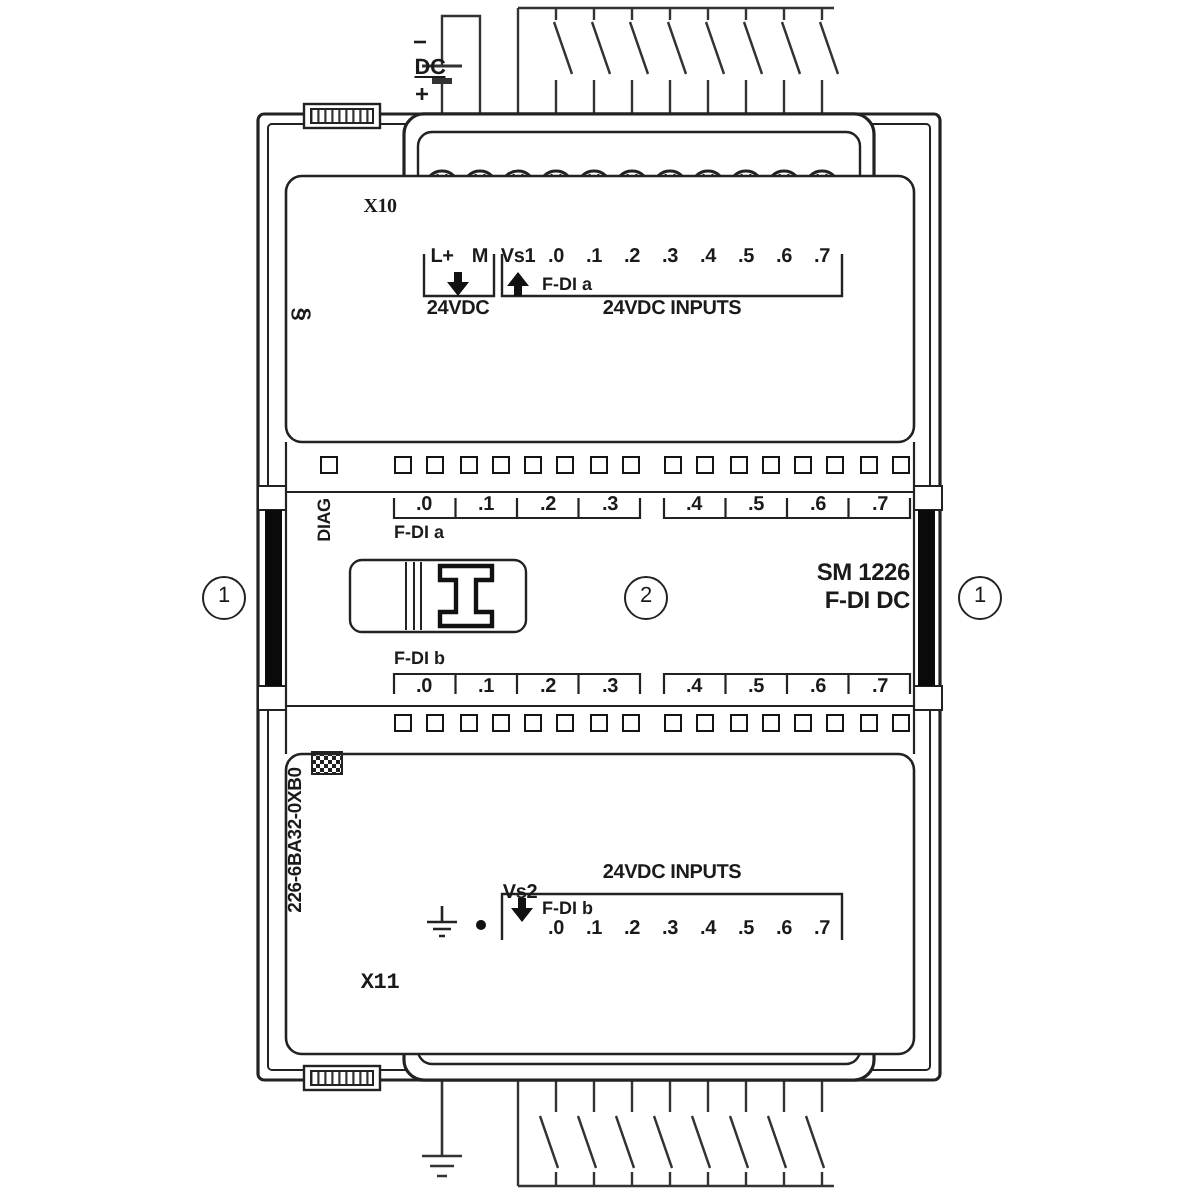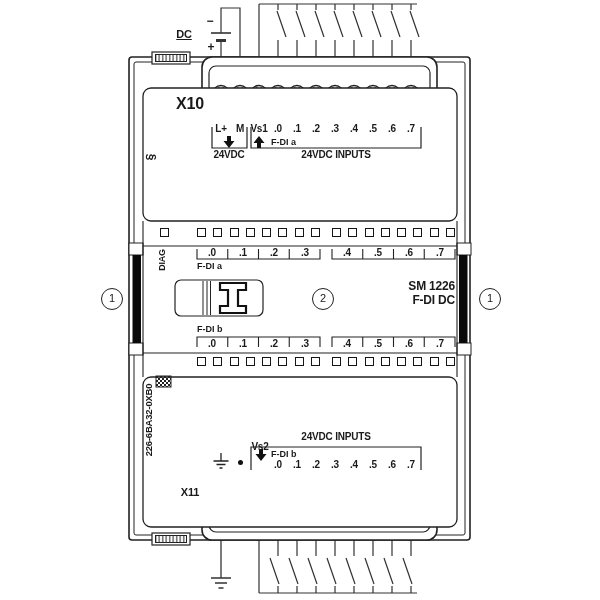--- a/index.html
+++ b/index.html
@@ -162,25 +162,25 @@
 
   <rect x="156" y="376" width="15" height="11" fill="url(#chk)" stroke="#222" stroke-width="1"></rect>
 
   <path d="M251,470V447H421V470" stroke="#222" stroke-width="1.2" fill="none"></path>
   <path d="M259,449V454H255.5L261,461L266.5,454H263V449Z" fill="#111"></path>
   <g stroke="#222" stroke-width="1.3" fill="none">
     <path d="M221,453V461 M213.5,461H228.5 M216.5,464.5H225.5 M219.5,468H222.5"></path>
   </g>
 </svg>
 
-<div class="lbl" style="left:184px;top:29px;font-size:11px;text-decoration:underline;">DC</div>
+<div class="lbl" style="left:215px;top:29px;font-size:11px;text-decoration:underline;">DC</div>
 <div class="sign" style="left:210px;top:15px;">−</div>
 <div class="sign" style="left:211px;top:41px;">+</div>
 
-<div class="lbl" style="left:190px;top:99px;font-size:16px;">X10</div>
+<div class="lbl" style="left:190px;top:99px;font-size:10px;font-family:Liberation Serif, serif;">X10</div>
 
 <div class="lbl" style="left:221px;top:124px;">L+</div>
 <div class="lbl" style="left:240px;top:124px;">M</div>
 <div class="lbl" style="left:259px;top:124px;">Vs1</div>
 <div class="lbl" style="left:278px;top:124px;">.0</div>
 <div class="lbl" style="left:297px;top:124px;">.1</div>
 <div class="lbl" style="left:316px;top:124px;">.2</div>
 <div class="lbl" style="left:335px;top:124px;">.3</div>
 <div class="lbl" style="left:354px;top:124px;">.4</div>
 <div class="lbl" style="left:373px;top:124px;">.5</div>
@@ -271,15 +271,15 @@
 <div class="lbl" style="left:260px;top:442px;">Vs2</div>
 <div class="lbl" style="left:278px;top:460px;">.0</div>
 <div class="lbl" style="left:297px;top:460px;">.1</div>
 <div class="lbl" style="left:316px;top:460px;">.2</div>
 <div class="lbl" style="left:335px;top:460px;">.3</div>
 <div class="lbl" style="left:354px;top:460px;">.4</div>
 <div class="lbl" style="left:373px;top:460px;">.5</div>
 <div class="lbl" style="left:392px;top:460px;">.6</div>
 <div class="lbl" style="left:411px;top:460px;">.7</div>
 
-<div class="lbl" style="left:190px;top:487px;font-size:11px;">X11</div>
+<div class="lbl" style="left:190px;top:487px;font-size:11px;font-family:Liberation Mono, monospace;">X11</div>
 
 </div>
 
 </body></html>

